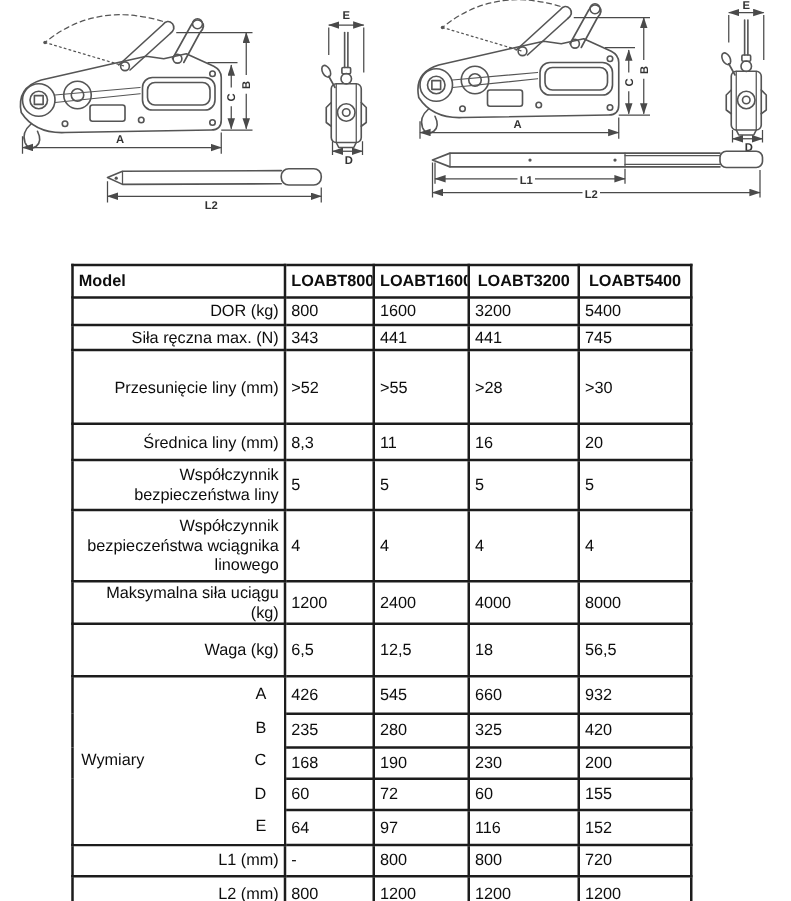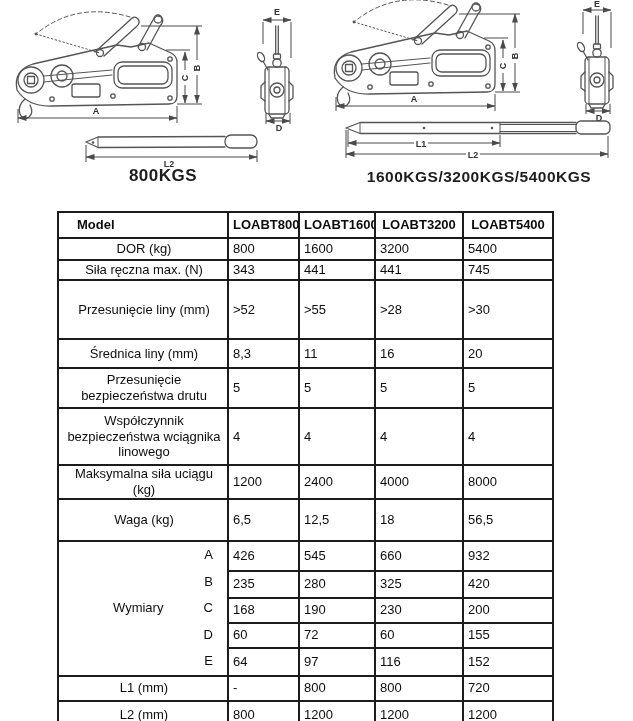--- a/index.html
+++ b/index.html
@@ -14,26 +14,26 @@
   #drawing-svg text{font-family:"Liberation Sans",sans-serif;font-size:9px;font-weight:600;fill:#333;stroke:none;}
   .caption{position:absolute;text-align:center;font-weight:bold;color:#1d1d1d;letter-spacing:.5px;}
   #caption-left{left:103px;top:166px;width:120px;font-size:17px;}
   #caption-right{left:348px;top:168px;width:262px;font-size:15.5px;}
   
   .spec-table{position:absolute;left:57px;top:211px;width:495px;border-collapse:collapse;
               table-layout:fixed;font-size:13px;color:#0d0d0d;}
   .spec-table th,.spec-table td{border:2px solid #1c1c1c;padding:0 4px;vertical-align:middle;
               line-height:1.22;background:#fff;overflow:hidden;}
   .spec-table th{font-weight:bold;text-align:center;}
-  .spec-table th.lab{text-align:left;padding-left:18px;}
-  .spec-table td.lab{text-align:center;padding-left:6px;}
+  .spec-table th.lab{text-align:left;padding-left:4px;}
+  .spec-table td.lab{text-align:right;padding-left:6px;}
   .spec-table td.val{text-align:left;}
   td.wymcell{position:relative;padding:0;}
   .wym-inner{position:absolute;inset:0;display:flex;}
-  .wym-label{flex:1;display:flex;align-items:center;padding-left:6px;margin-left:48px;}
+  .wym-label{flex:1;display:flex;align-items:center;padding-left:6px;}
   .wym-letters{display:flex;flex-direction:column;width:44px;}
   .wym-letter{flex:1;display:flex;align-items:center;justify-content:flex-end;padding-right:14px;}
 </style>
 </head>
 <body>
 
 <div id="page">
 
   <div id="diagrams">
     <svg id="drawing-svg" width="633" height="205" viewBox="0 0 633 205">
@@ -172,22 +172,20 @@
         <rect x="414" y="136" width="14" height="12" fill="#fff" stroke="none"></rect>
         <text x="421" y="147" text-anchor="middle">L1</text>
 
         <path d="M346,130 L346,158 M608,136 L608,158"></path>
         <line x1="346" y1="154" x2="608" y2="154" marker-start="url(#arrS)" marker-end="url(#arrE)"></line>
         <rect x="466" y="147" width="14" height="12" fill="#fff" stroke="none"></rect>
         <text x="473" y="158" text-anchor="middle">L2</text>
       </g>
     </svg>
 
-    <div id="caption-left" class="caption">800KGS</div>
-    <div id="caption-right" class="caption">1600KGS/3200KGS/5400KGS</div>
   </div>
 
   <table class="spec-table">
     <colgroup>
       <col style="width:170px">
         <col style="width:71px">
         <col style="width:76px">
         <col style="width:88px">
         <col style="width:90px">
     </colgroup>
@@ -221,21 +219,21 @@
         <td class="val">&gt;30</td>
       </tr>
       <tr style="height:29px">
         <td class="lab">Średnica liny (mm)</td>
         <td class="val">8,3</td>
         <td class="val">11</td>
         <td class="val">16</td>
         <td class="val">20</td>
       </tr>
       <tr style="height:40px">
-        <td class="lab">Przesunięcie bezpieczeństwa drutu</td>
+        <td class="lab">Współczynnik bezpieczeństwa liny</td>
         <td class="val">5</td>
         <td class="val">5</td>
         <td class="val">5</td>
         <td class="val">5</td>
       </tr>
       <tr style="height:57px">
         <td class="lab">Współczynnik bezpieczeństwa wciągnika linowego</td>
         <td class="val">4</td>
         <td class="val">4</td>
         <td class="val">4</td>

